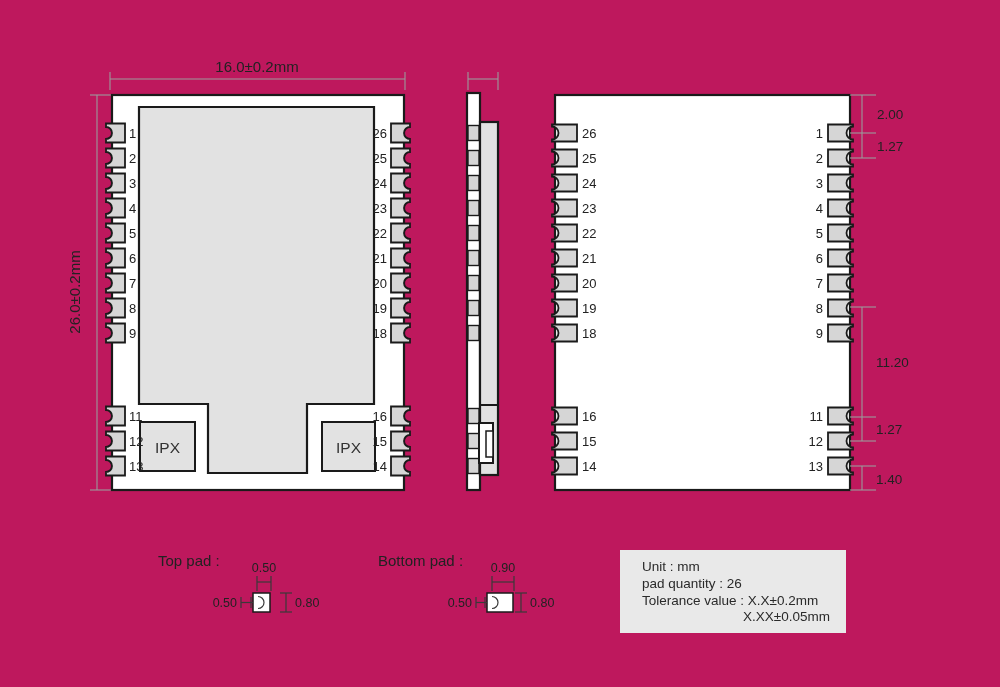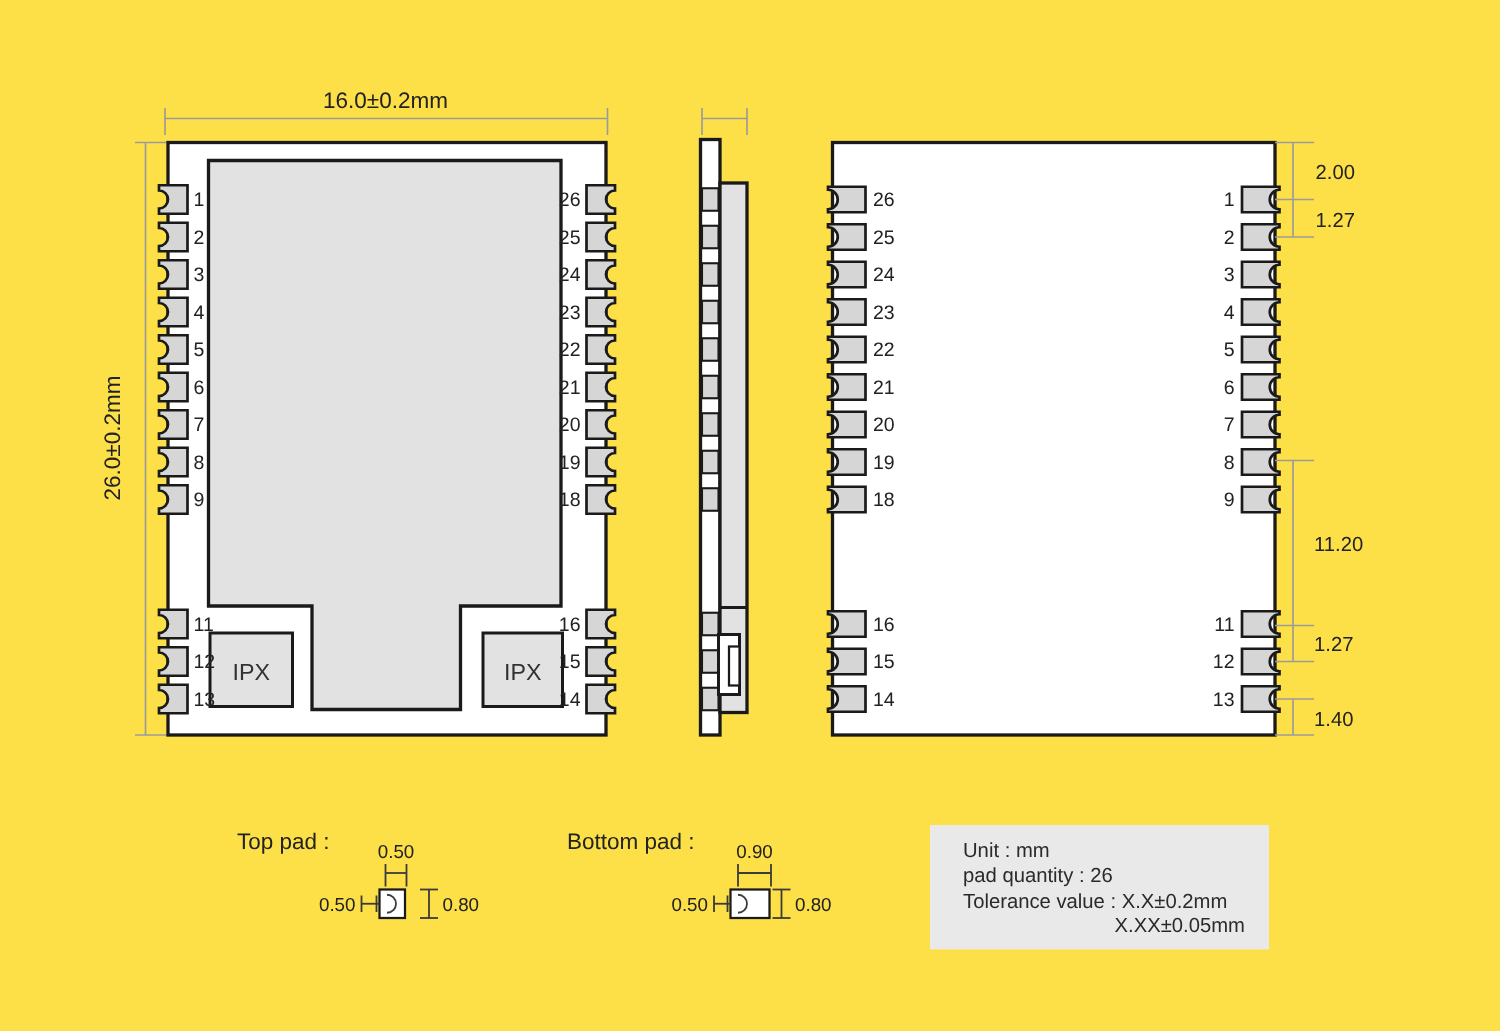--- a/index.html
+++ b/index.html
@@ -4,21 +4,21 @@
 <style>
   :root{
     --outline:#1a1a1a;
     --shield:#e2e2e2;
     --pad:#d6d6d6;
     --dim:#9b9b9b;
     --txt:#222222;
     --infobg:#e9e9e9;
   }
   html,body{margin:0;padding:0;background:#ffffff;}
-  .stage{position:relative;width:1000px;height:687px;background:#fde047;overflow:hidden;}
+  .stage{position:relative;width:1000px;height:687px;background:#be185d;overflow:hidden;}
   svg{display:block;font-family:"Liberation Sans", sans-serif;}
   text{fill:var(--txt);font-family:"Liberation Sans", sans-serif;}
   .body-outline{fill:#ffffff;stroke:var(--outline);stroke-width:2.2;}
   .shield{fill:var(--shield);stroke:var(--outline);stroke-width:2.2;}
   .pad-shape{fill:var(--pad);stroke:var(--outline);stroke-width:1.8;}
   .side-pad{fill:var(--pad);stroke:var(--outline);stroke-width:1.4;}
   .ipx-box{fill:var(--shield);stroke:var(--outline);stroke-width:2;}
   .dim{stroke:var(--dim);stroke-width:1.1;fill:none;}
   .det{stroke:#3a3a3a;stroke-width:1.2;fill:none;}
   .det-pad{fill:#ffffff;stroke:#1a1a1a;stroke-width:1.5;}

